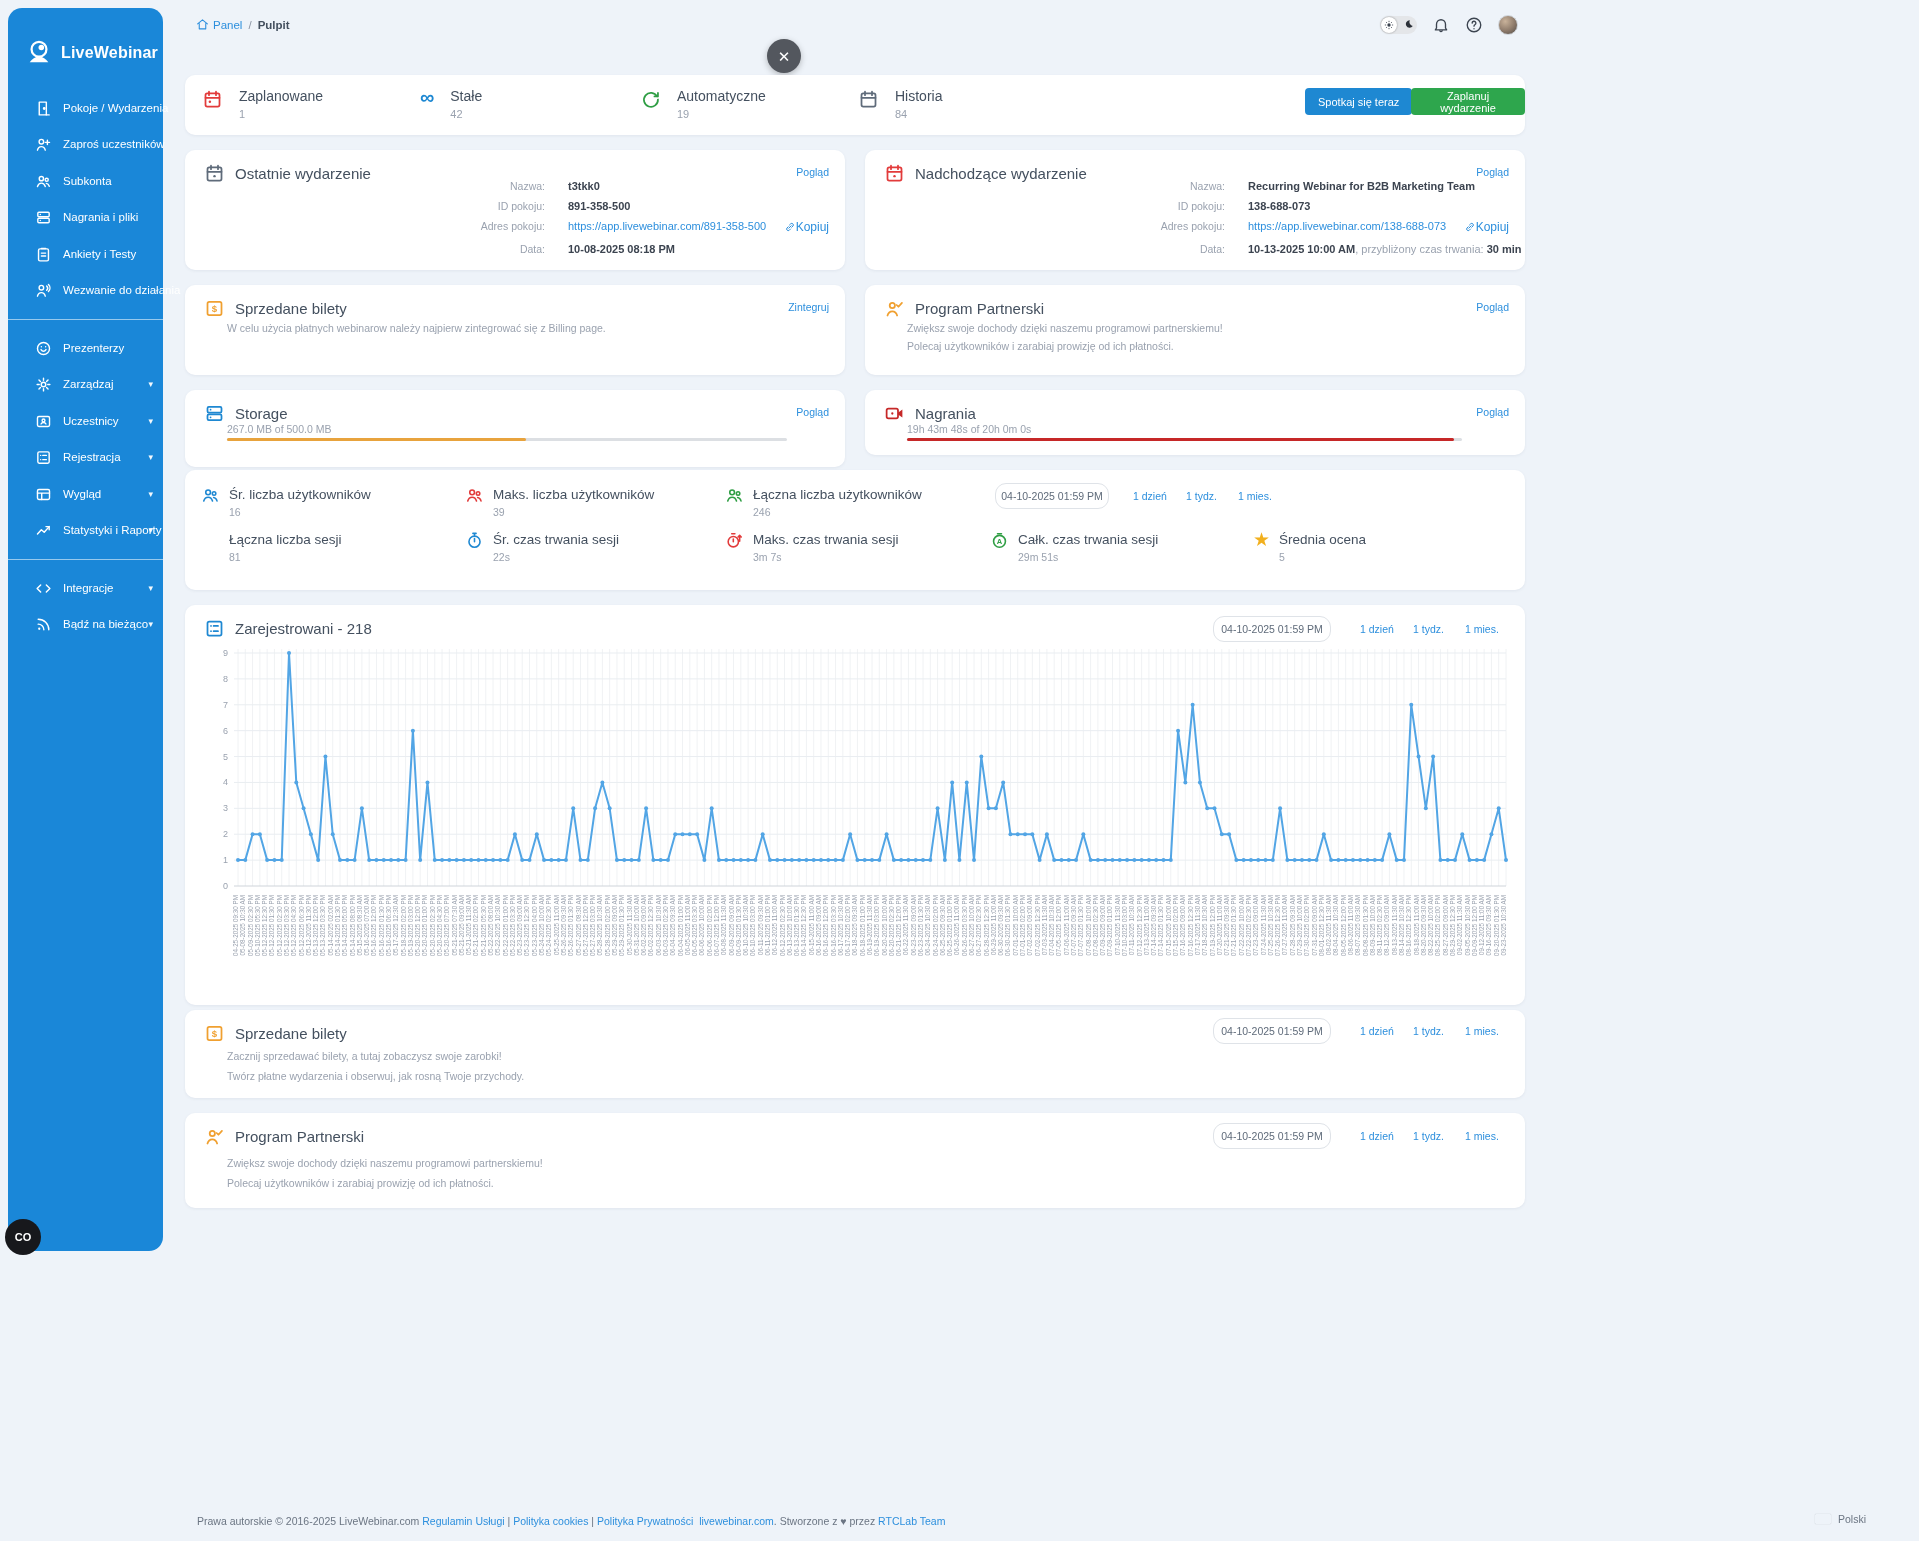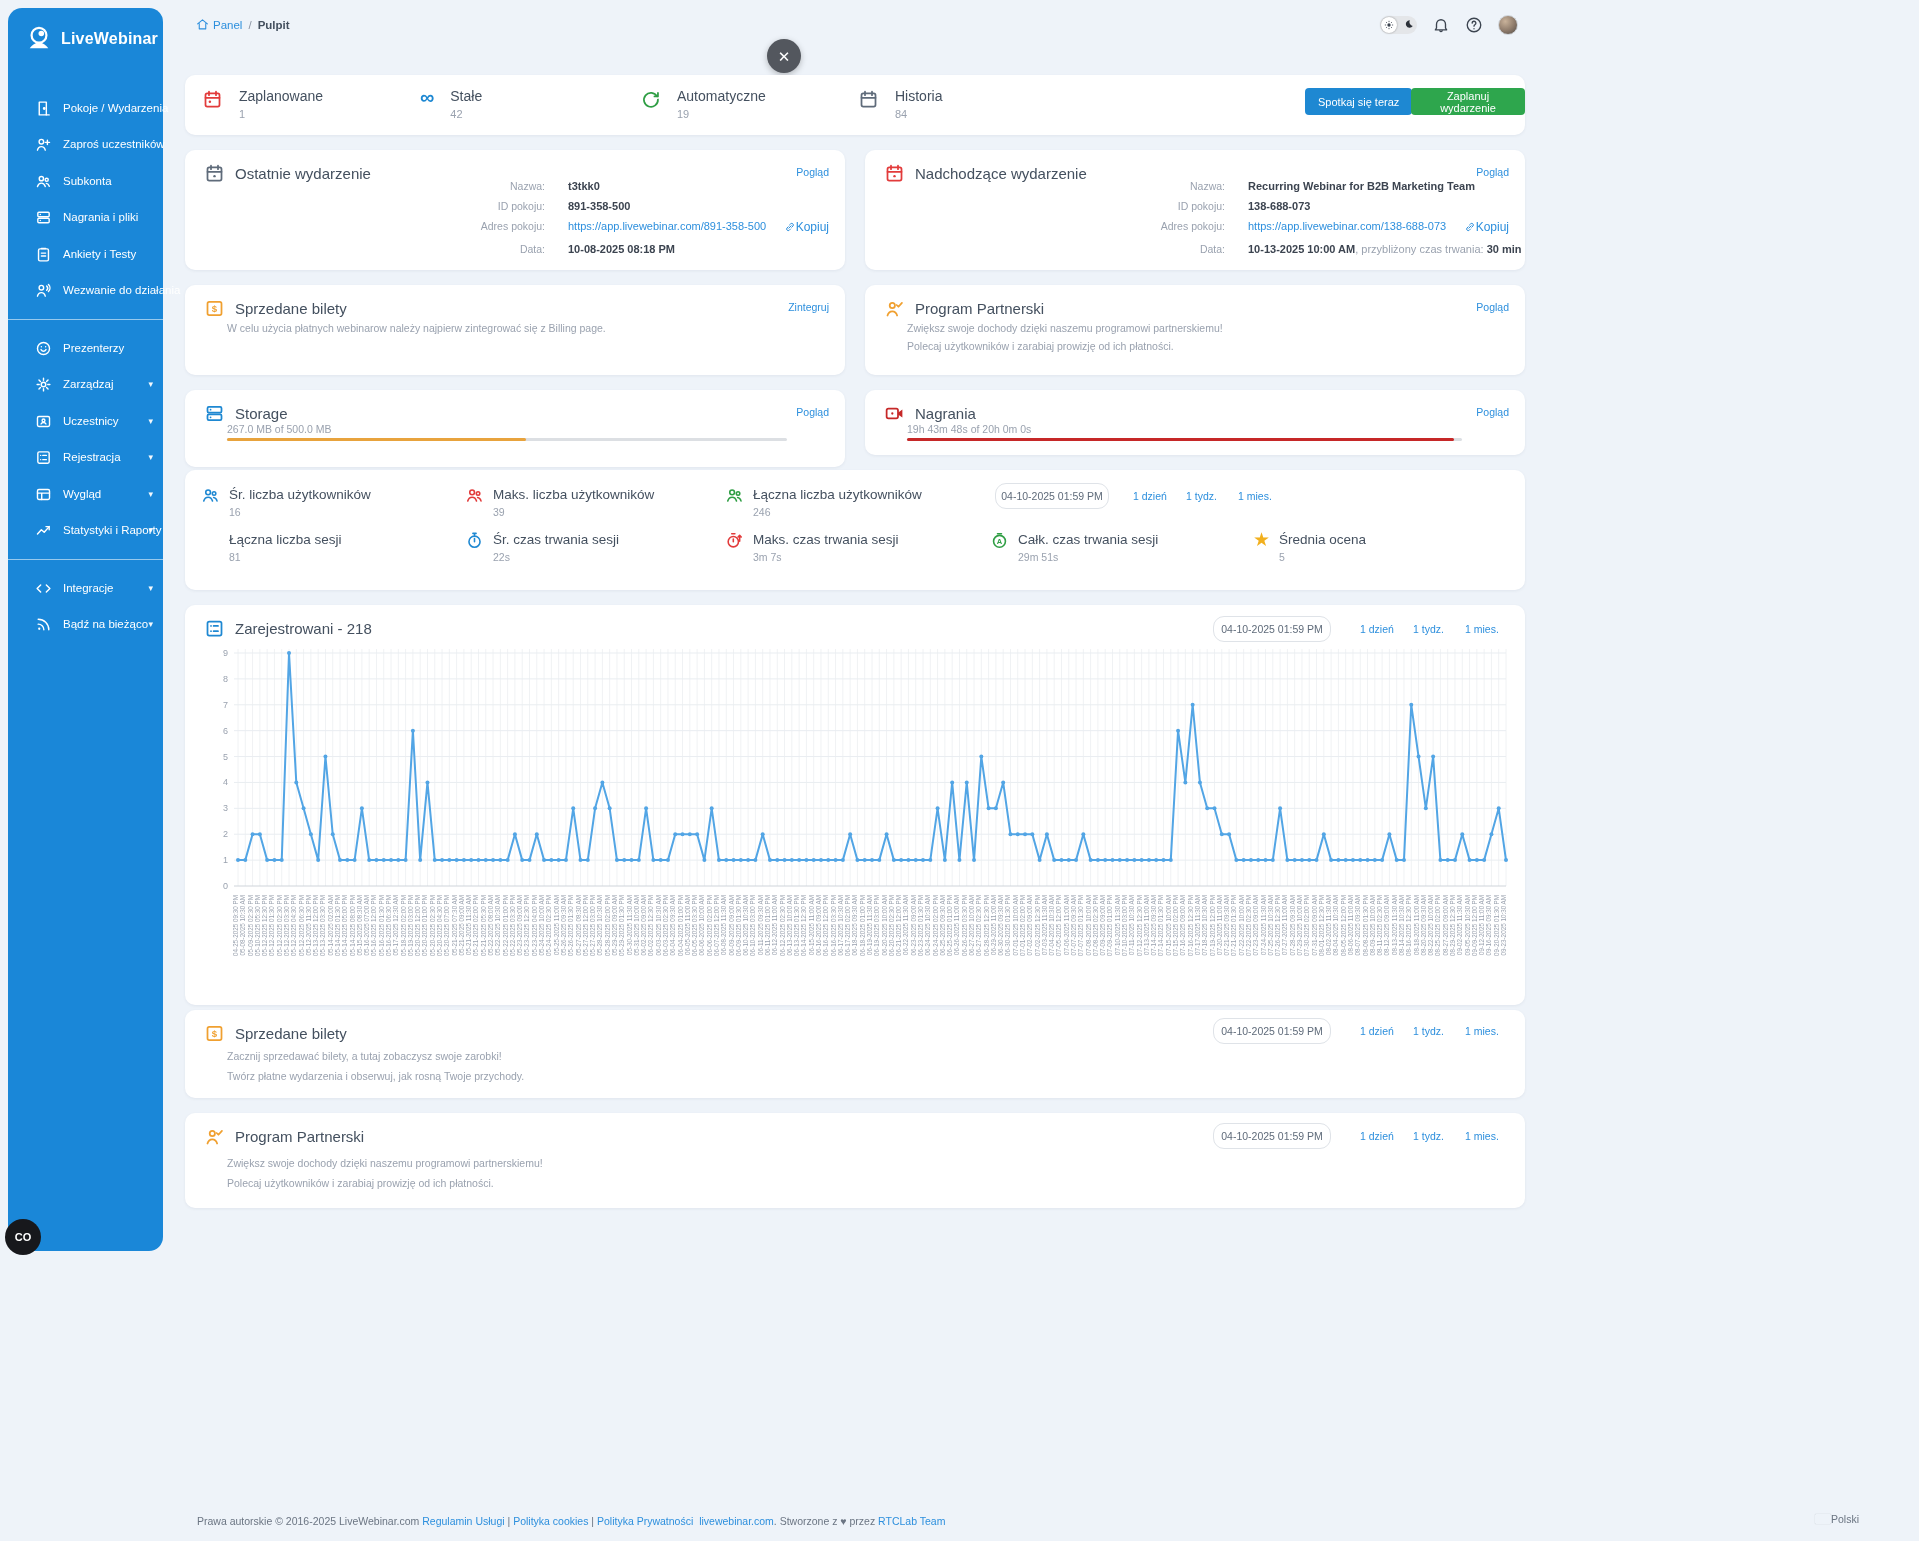--- a/index.html
+++ b/index.html
@@ -3,21 +3,21 @@
 <meta charset="utf-8">
 <title>LiveWebinar</title>
 <style>
   *{margin:0;padding:0;box-sizing:border-box}
   body{font-family:"Liberation Sans","DejaVu Sans",sans-serif;}
   .page{position:relative;width:1919px;height:1541px;background:#eef3f9;overflow:hidden}
   .card{position:absolute;background:#fff;border-radius:10px;box-shadow:0 1px 3px rgba(60,75,100,.08)}
 
   
   .sidebar{position:absolute;left:8px;top:8px;width:155px;height:1243px;background:#1a87d8;border-radius:14px;color:#fff}
-  .logo{display:flex;align-items:center;gap:7px;padding:18px 0 0 16px}
+  .logo{display:flex;align-items:center;gap:7px;padding:32px 0 0 16px}
   .logo svg{width:30px;height:26px}
   .logo-text{font-size:16px;font-weight:bold;letter-spacing:.2px}
   .s-item{position:absolute;left:0;width:155px;height:30px;display:flex;align-items:center;gap:11px;padding-left:27px;cursor:pointer;font-size:11.5px}
   .s-ico{width:17px;height:17px;display:inline-flex;flex:0 0 17px}
   .s-ico svg{width:17px;height:17px;stroke:#fff;fill:none;stroke-width:2;stroke-linecap:round;stroke-linejoin:round}
   .s-lbl{white-space:nowrap}
   .chev{position:absolute;right:10px;font-size:9px;opacity:.95}
   .s-sep{position:absolute;left:0;width:155px;height:1px;background:rgba(255,255,255,.55)}
 
   
@@ -79,21 +79,21 @@
   .rlink{position:absolute;font-size:10.5px;color:#2d8fdd;cursor:pointer}
   .star-ico{font-size:19px;color:#f2b01e;line-height:19px}
 
   
   #chart-svg{position:absolute;left:200px;top:645px}
   #chart-svg text{font-family:"Liberation Sans","DejaVu Sans",sans-serif}
 
   
   .footer{position:absolute;left:197px;top:1515px;font-size:10.5px;color:#6b7583}
   .footer a{color:#2d8fdd;text-decoration:none;cursor:pointer}
-  .lang{position:absolute;left:1815px;top:1513px;display:flex;align-items:center;gap:0;font-size:10.5px;color:#6b7583;cursor:pointer}
+  .lang{position:absolute;left:1815px;top:1513px;display:flex;align-items:center;gap:7px;font-size:10.5px;color:#6b7583;cursor:pointer}
   .flag{width:16px;height:10px;border-radius:1px;overflow:hidden;display:inline-block;box-shadow:0 0 1px rgba(0,0,0,.3)}
   .flag .w{height:5px;background:#f5f5f5}.flag .r{height:5px;background:#d6203a}
   .cookie{position:absolute;left:5px;top:1219px;width:36px;height:36px;border-radius:50%;background:#17181c;color:#fff;font-size:11px;font-weight:bold;border:none;cursor:pointer}
 </style>
 </head>
 <body>
 
 <div class="page">
 
   <aside class="sidebar">

